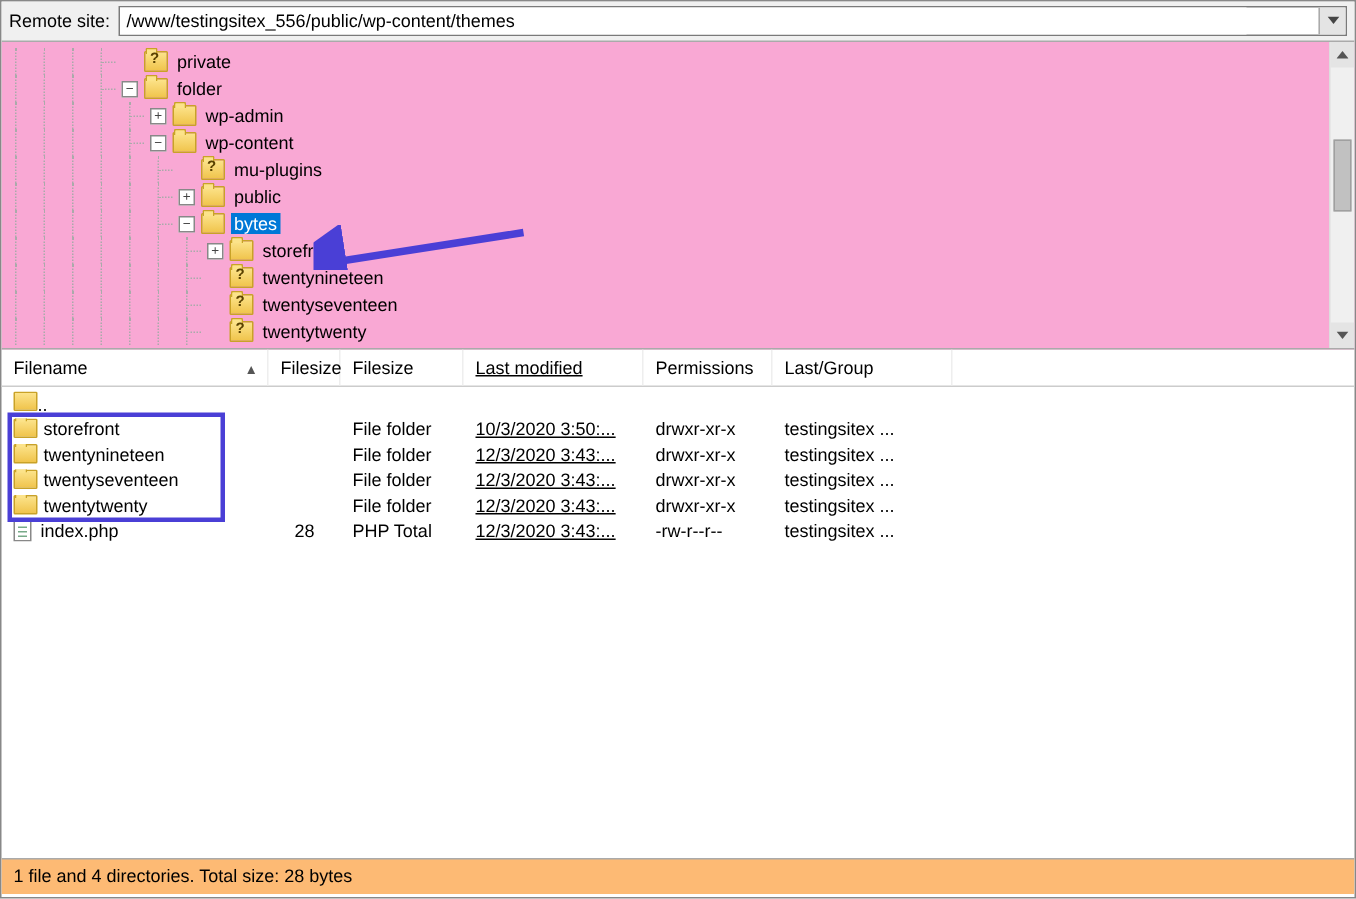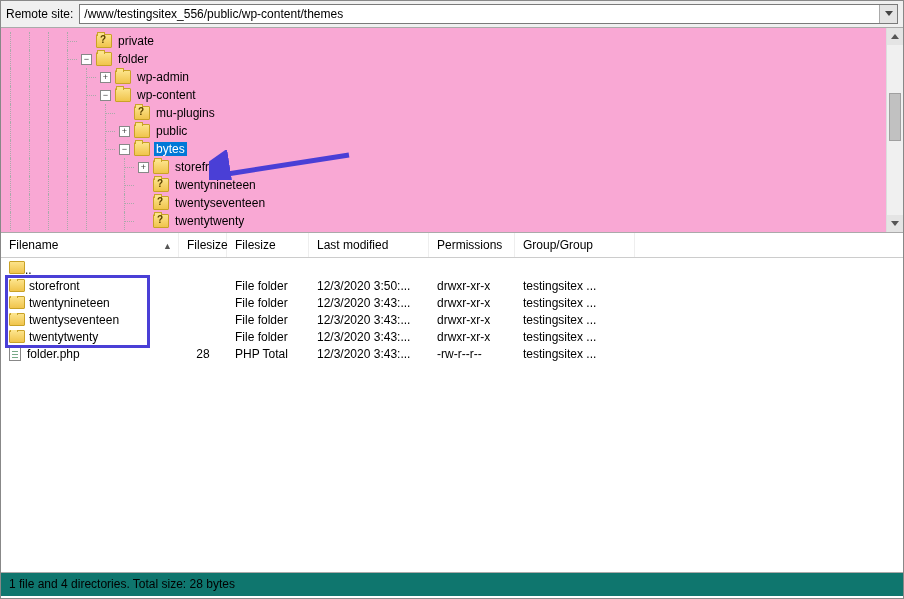--- a/index.html
+++ b/index.html
@@ -30,25 +30,25 @@
     .file-header { display: flex; border-bottom: 1px solid #ccc; background: #fff; }
     .fh-col { padding: 5px 8px; border-right: 1px solid #eee; position: relative; cursor: pointer; }
     .fh-col .sort-caret { position:absolute; right:6px; top:8px; font-size:9px; color:#555;}
     .file-list { flex: 1; overflow: auto; padding-top: 2px; position: relative; }
     .file-row { display: flex; align-items: center; height: 17px; }
     .fcell { padding: 0 8px; overflow: hidden; text-overflow: ellipsis; white-space: nowrap; }
     .row-icon { width: 16px; height: 13px; display:inline-block; margin-right: 4px; vertical-align: -2px; }
     .php-icon { background: #fff; border: 1px solid #888; position: relative; width: 12px; height: 14px; display:inline-block; margin-right:6px; vertical-align:-3px;}
     .php-icon::after{content:""; position:absolute; left:2px; top:3px; width:6px; height:1px; background:#7a8; box-shadow:0 3px 0 #7a8, 0 6px 0 #7a8;}
     .highlight-box { position: absolute; border: 3px solid #4a3fd6; pointer-events: none; }
-    .statusbar { height: 24px; border-top: 1px solid #aaa; background: #0f766e; padding: 4px 8px; }
+    .statusbar { height: 24px; border-top: 1px solid #aaa; background: #fdba74; padding: 4px 8px; }
     .c-name { width: 178px; }
     .c-size { width: 48px; text-align: center; }
     .c-type { width: 82px; }
-    .c-mod  { width: 120px; }
+    .c-mod  { width: 120px; text-decoration: underline; }
     .c-perm { width: 86px; }
     .c-own  { width: 120px; }
     .dotted-v { border-left: 1px dotted #aaa; position: absolute; top:0; bottom:0; left:9px; }
     .dotted-h { border-top: 1px dotted #aaa; position:absolute; left:9px; width:10px; top:9px;}
     .updir-icon{width:16px;height:13px;display:inline-block;position:relative;}
     .updir-icon::before{content:"";position:absolute;inset:0;background:linear-gradient(#fce38a,#f0c44c);border:1px solid #c9a227;border-radius:1px;}
   </style>
 </head>
 <body>
 
@@ -350,32 +350,32 @@
   </div>
 </div>
 
 <div class="file-pane">
   <div class="file-header">
     <div class="fh-col c-name"><span>Filename</span><span class="sort-caret">▲</span></div>
     <div class="fh-col c-size">Filesize</div>
     <div class="fh-col c-type">Filesize</div>
     <div class="fh-col c-mod">Last modified</div>
     <div class="fh-col c-perm">Permissions</div>
-    <div class="fh-col c-own">Group/Group</div>
+    <div class="fh-col c-own">Last/Group</div>
   </div>
   <div class="file-list">
     <div class="file-row">
       <div class="fcell c-name"><span class="updir-icon"></span><span>..</span></div>
     </div>
     <div id="file-rows">
         <div class="file-row">
           <div class="fcell c-name"><span class="row-icon folder"></span><span>storefront</span></div>
           <div class="fcell c-size"></div>
           <div class="fcell c-type">File folder</div>
-          <div class="fcell c-mod">12/3/2020 3:50:...</div>
+          <div class="fcell c-mod">10/3/2020 3:50:...</div>
           <div class="fcell c-perm">drwxr-xr-x</div>
           <div class="fcell c-own">testingsitex ...</div>
         </div>
         <div class="file-row">
           <div class="fcell c-name"><span class="row-icon folder"></span><span>twentynineteen</span></div>
           <div class="fcell c-size"></div>
           <div class="fcell c-type">File folder</div>
           <div class="fcell c-mod">12/3/2020 3:43:...</div>
           <div class="fcell c-perm">drwxr-xr-x</div>
           <div class="fcell c-own">testingsitex ...</div>
@@ -390,21 +390,21 @@
         </div>
         <div class="file-row">
           <div class="fcell c-name"><span class="row-icon folder"></span><span>twentytwenty</span></div>
           <div class="fcell c-size"></div>
           <div class="fcell c-type">File folder</div>
           <div class="fcell c-mod">12/3/2020 3:43:...</div>
           <div class="fcell c-perm">drwxr-xr-x</div>
           <div class="fcell c-own">testingsitex ...</div>
         </div>
         <div class="file-row">
-          <div class="fcell c-name"><span class="php-icon"></span><span>folder.php</span></div>
+          <div class="fcell c-name"><span class="php-icon"></span><span>index.php</span></div>
           <div class="fcell c-size">28</div>
           <div class="fcell c-type">PHP Total</div>
           <div class="fcell c-mod">12/3/2020 3:43:...</div>
           <div class="fcell c-perm">-rw-r--r--</div>
           <div class="fcell c-own">testingsitex ...</div>
         </div>
       </div>
     <div class="highlight-box" style="left:4px; top:17px; width:145px; height:73px;"></div>
   </div>
 </div>

